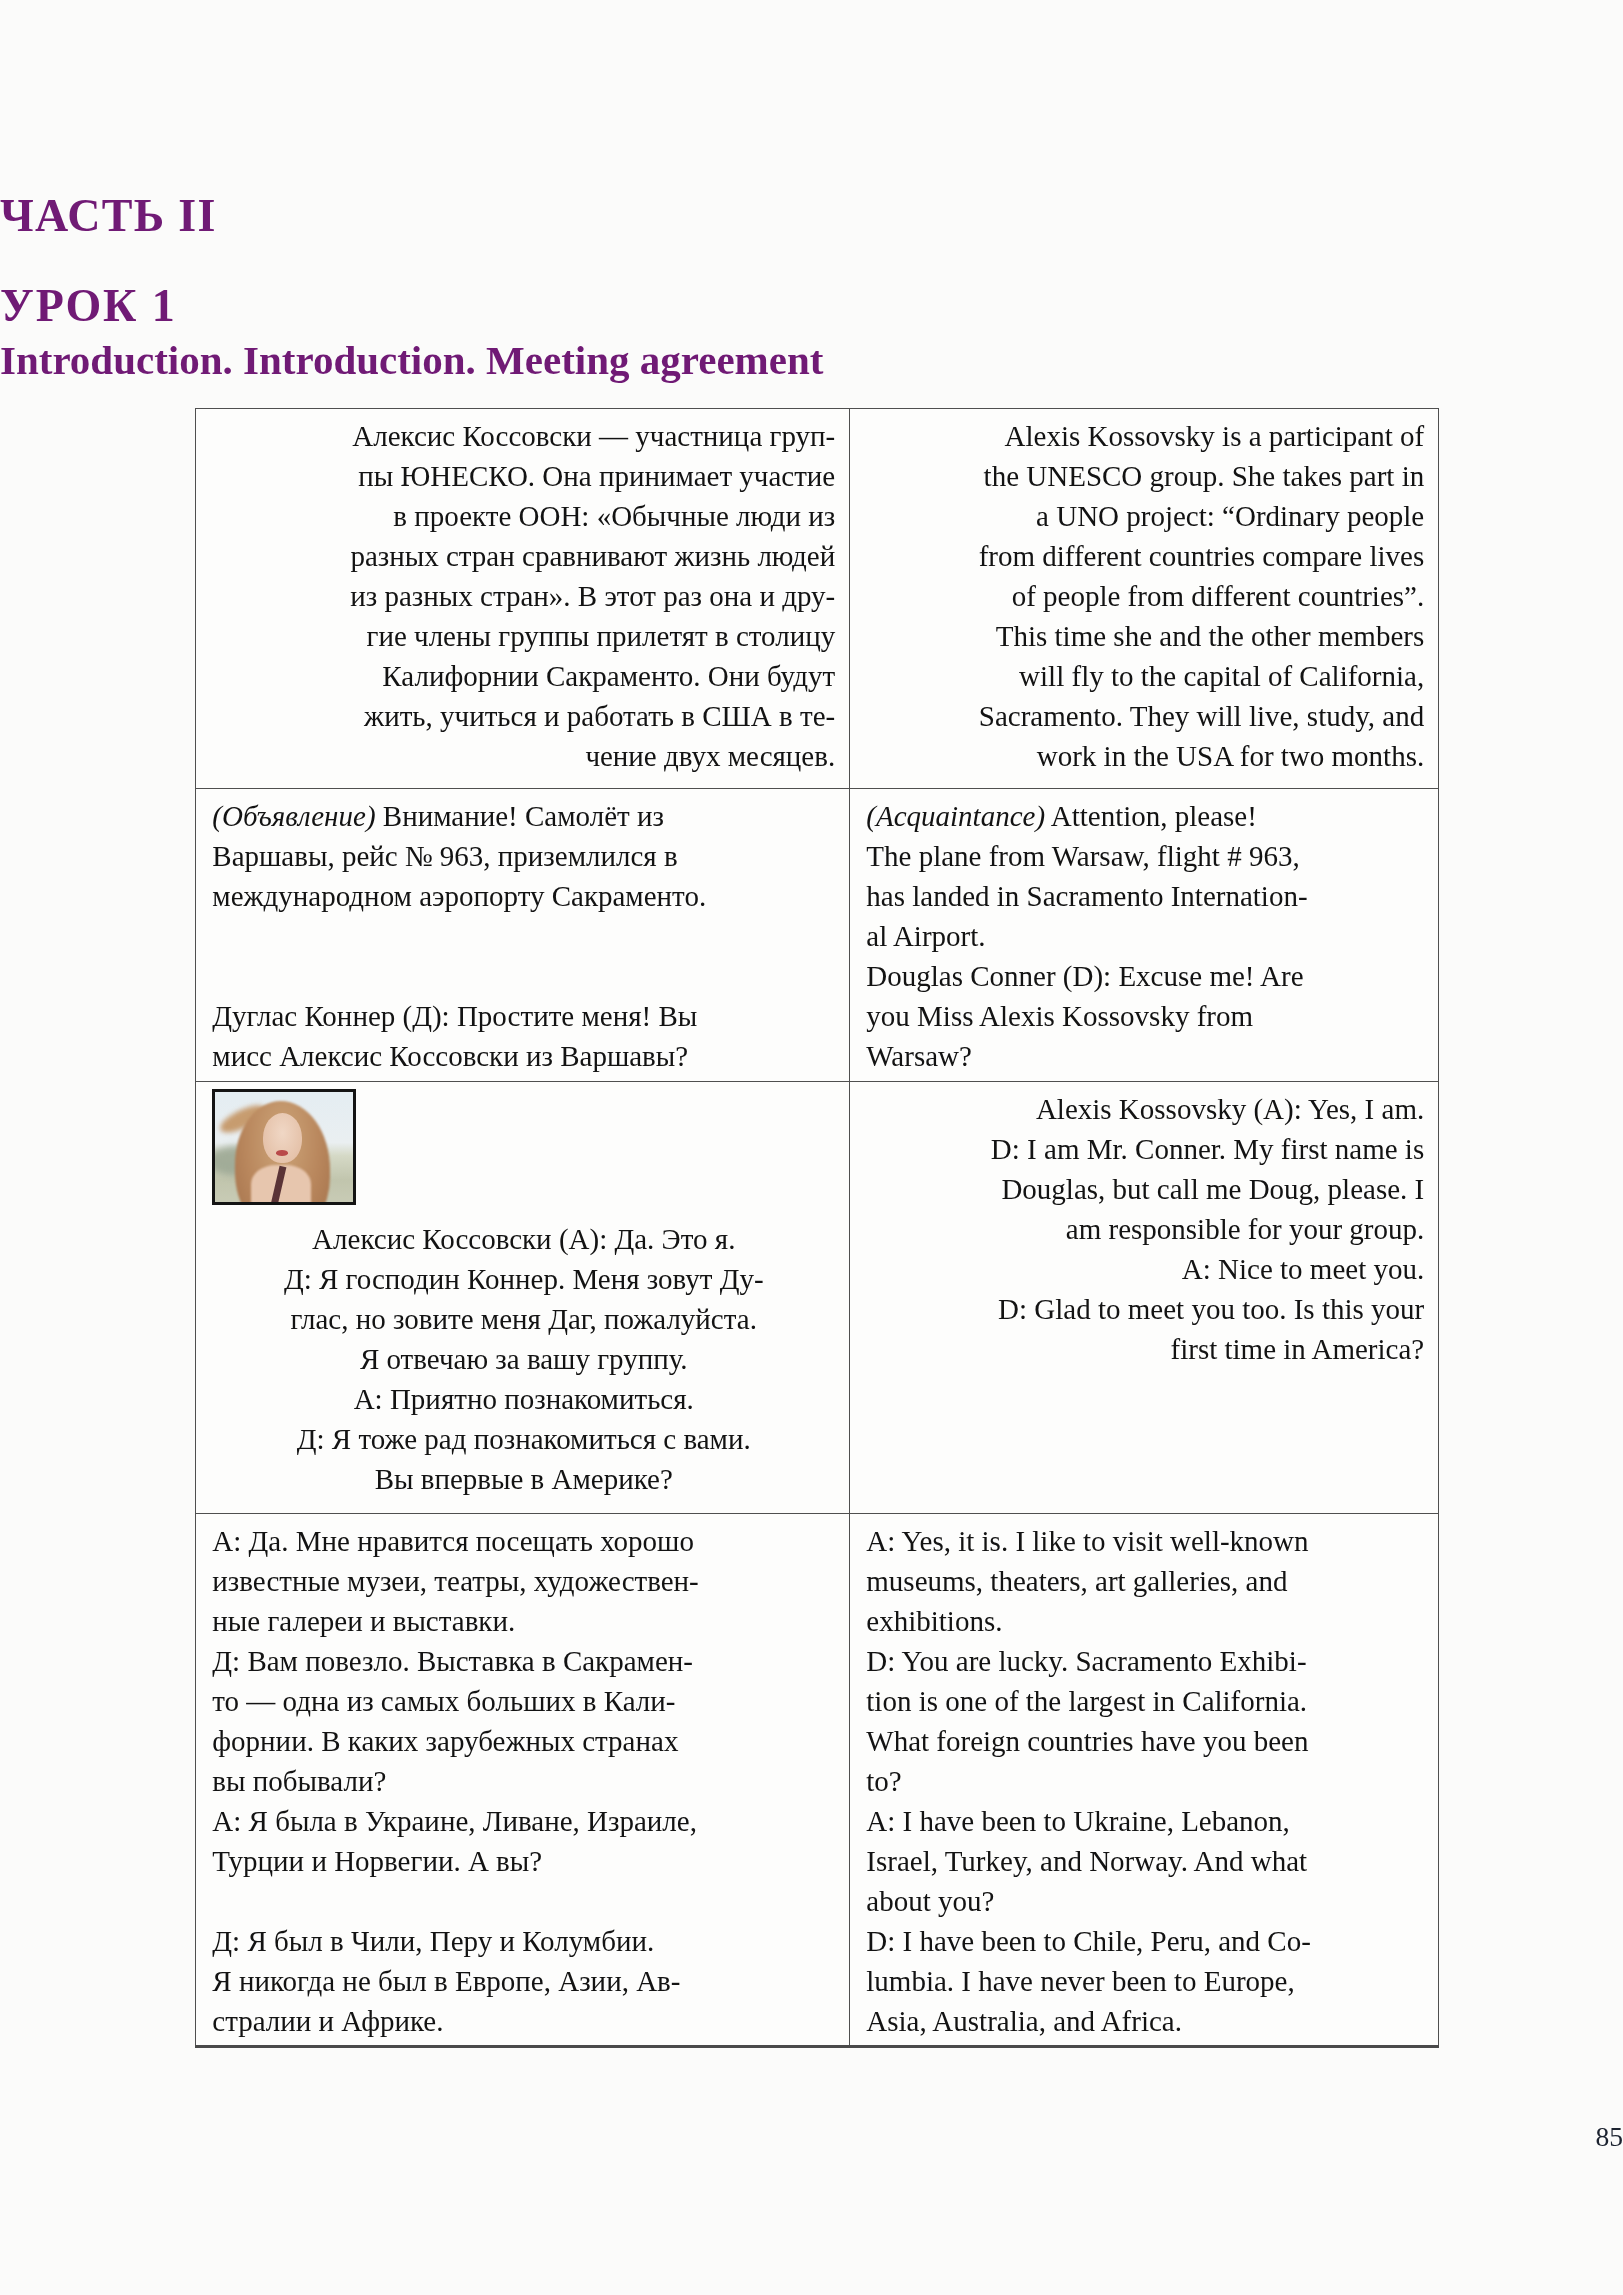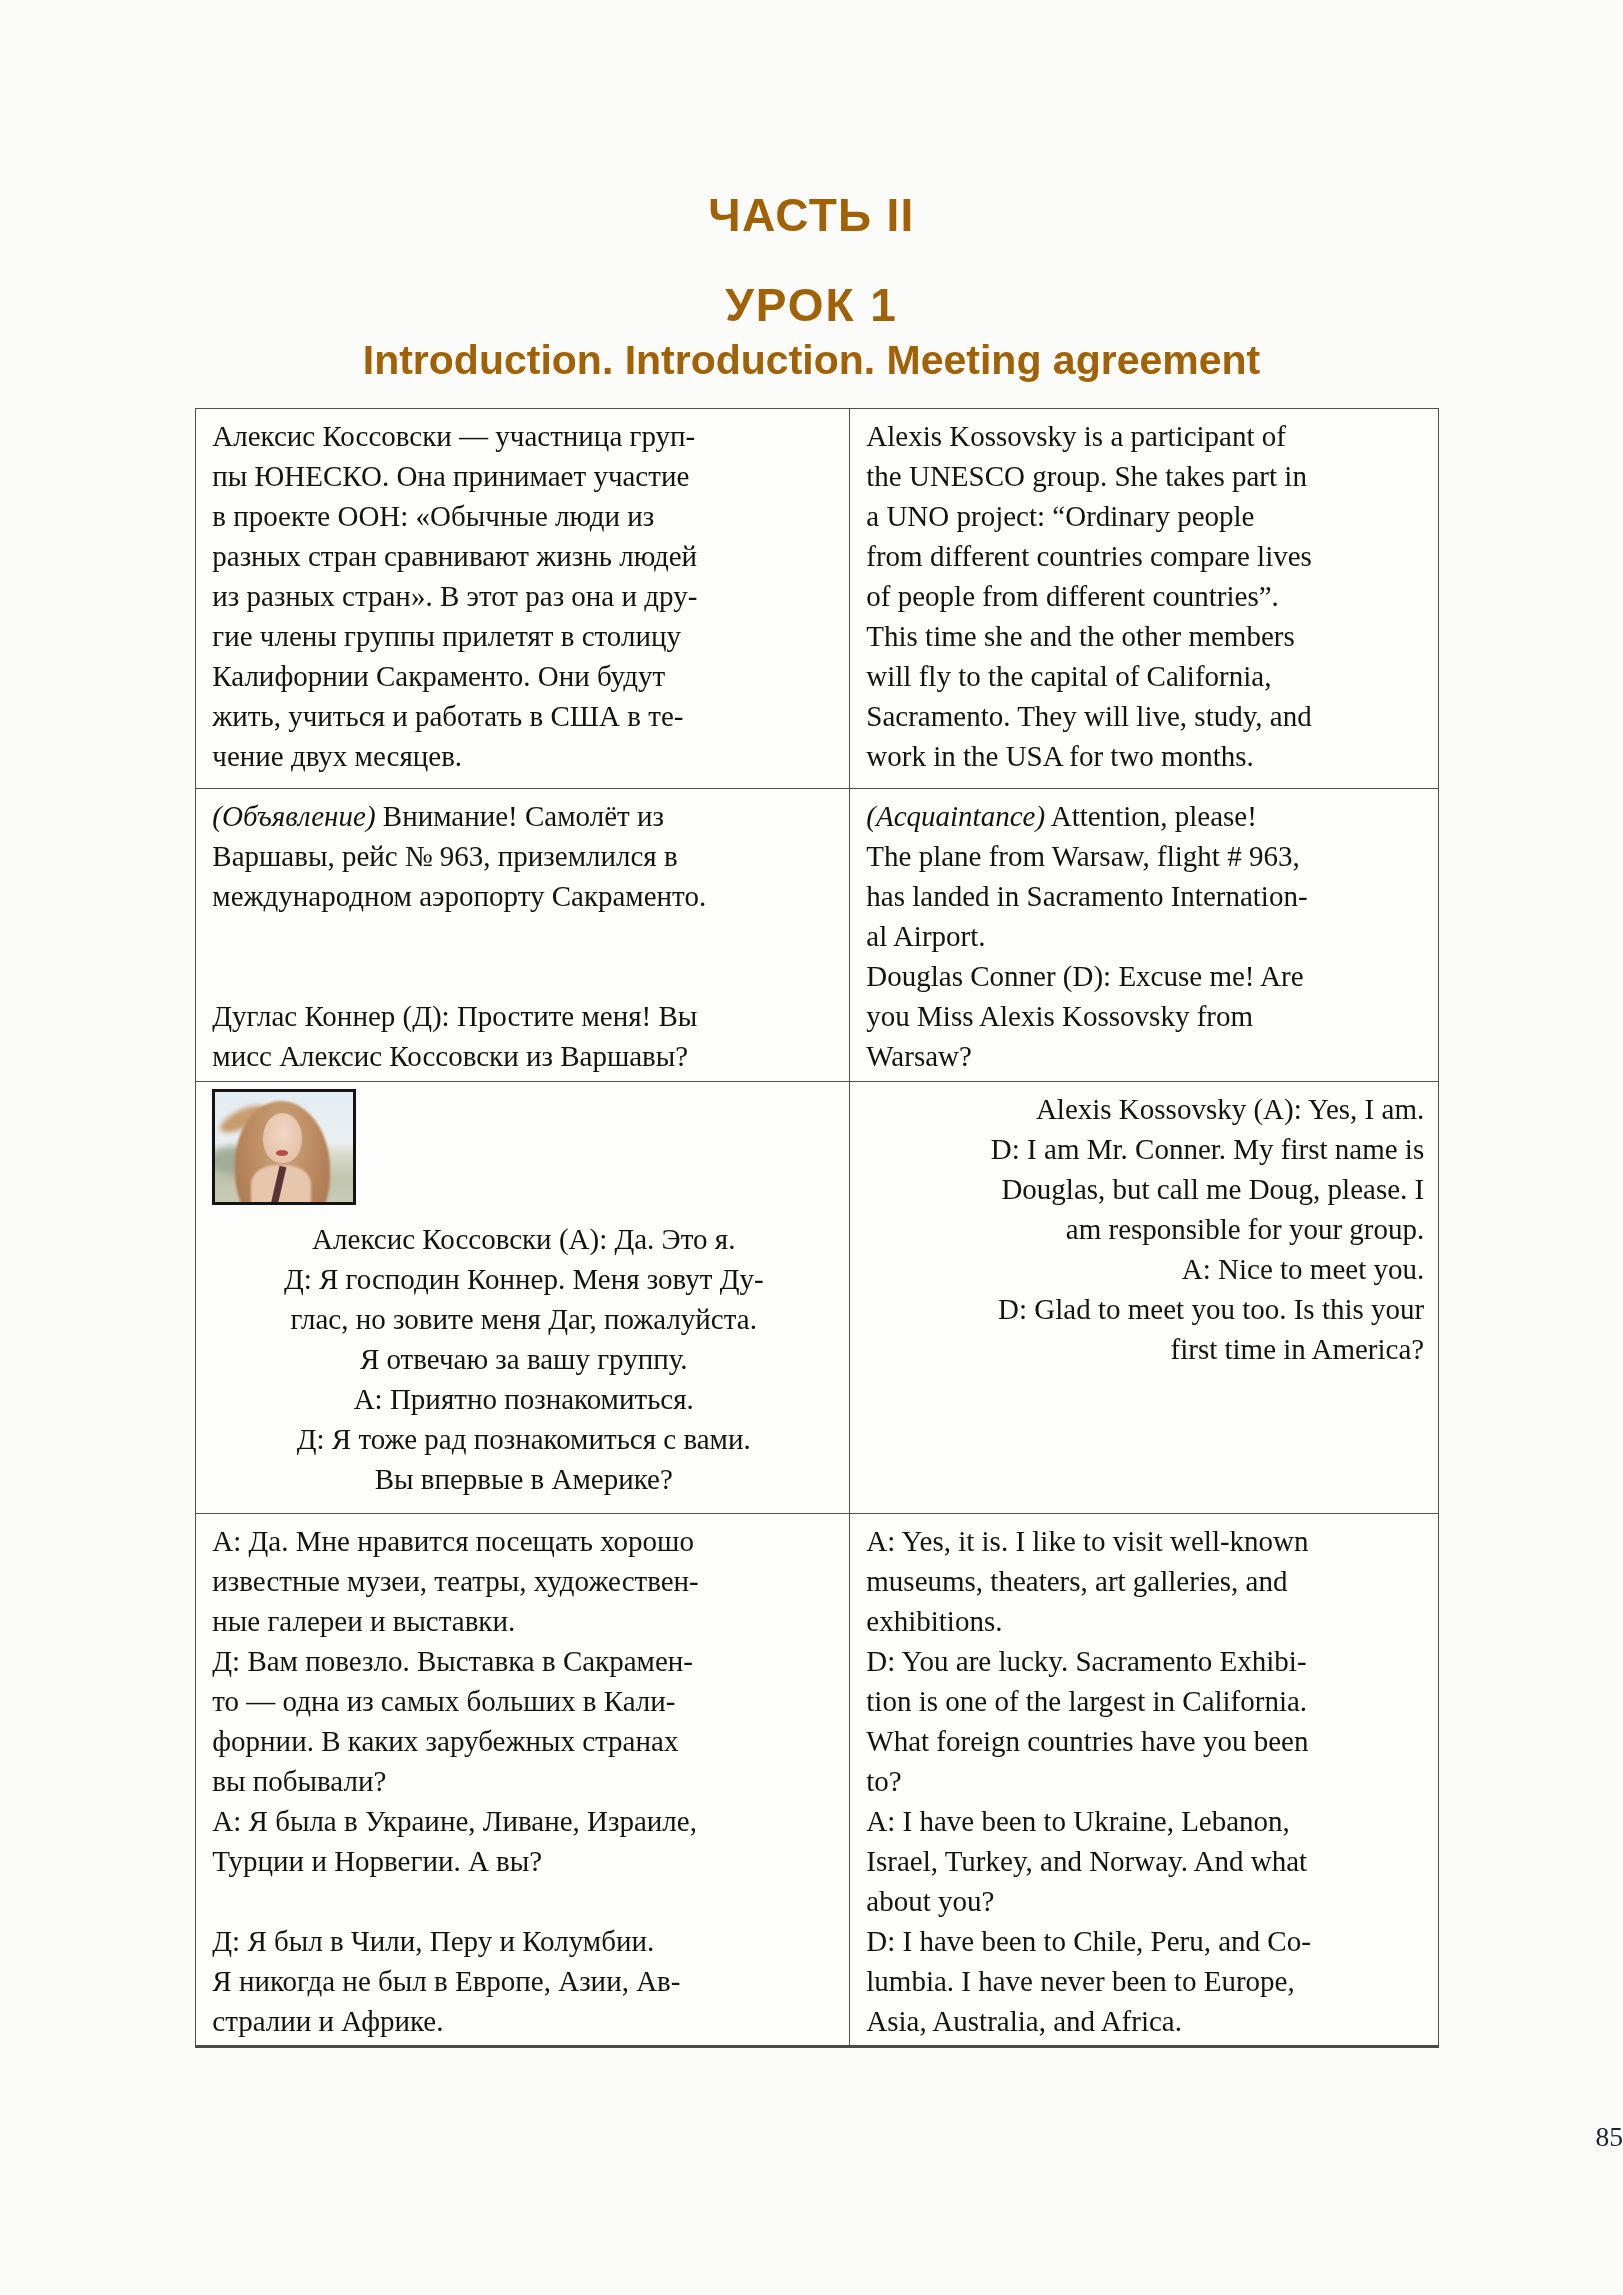--- a/index.html
+++ b/index.html
@@ -5,24 +5,23 @@
   html, body { margin: 0; padding: 0; }
   body {
     width: 1623px; height: 2295px;
     background: #fbfbfa;
     color: #121212;
     font-family: "Liberation Serif", "DejaVu Serif", serif;
     position: relative;
     overflow: hidden;
   }
   .heading {
-    text-align: center;
-    font-family: Liberation Sans, sans-serif;
+    font-family: Liberation Serif, serif;
     font-weight: bold;
-    color: #a16207;
+    color: #701a75;
     line-height: 1.2;
   }
   .part     { padding-top: 188px; font-size: 46px; letter-spacing: 1.3px; }
   .lesson   { margin-top: 35px;  font-size: 46px; letter-spacing: 1.9px; }
   .subtitle { margin-top: 2.5px;   font-size: 41px; letter-spacing: 0px; }
 
   table.dialogue {
     margin-left: 195px;
     margin-top: 22.5px;
     width: 1243px;
@@ -32,21 +31,21 @@
   }
   table.dialogue { border: 1.9px solid #4a4a4a; border-bottom-width: 3.1px; }
   table.dialogue td {
     border: 1.3px solid #4f4f4f;
     vertical-align: top;
     padding: 7.5px 13.8px 3.8px 16.3px;
     box-sizing: border-box;
   }
   col.ru-col { width: 654px; }
   col.en-col { width: 589px; }
-  tr.r1 td { height: 380px; }
+  tr.r1 td { height: 380px; text-align: right; }
   tr.r2 td { height: 293px; }
   tr.r3 td { height: 432px; }
   tr.r4 td { height: 531px; }
 
   .celltext {
     font-size: 29px;
     line-height: 40px;
     white-space: pre-line;
     color: #131313;
   }

